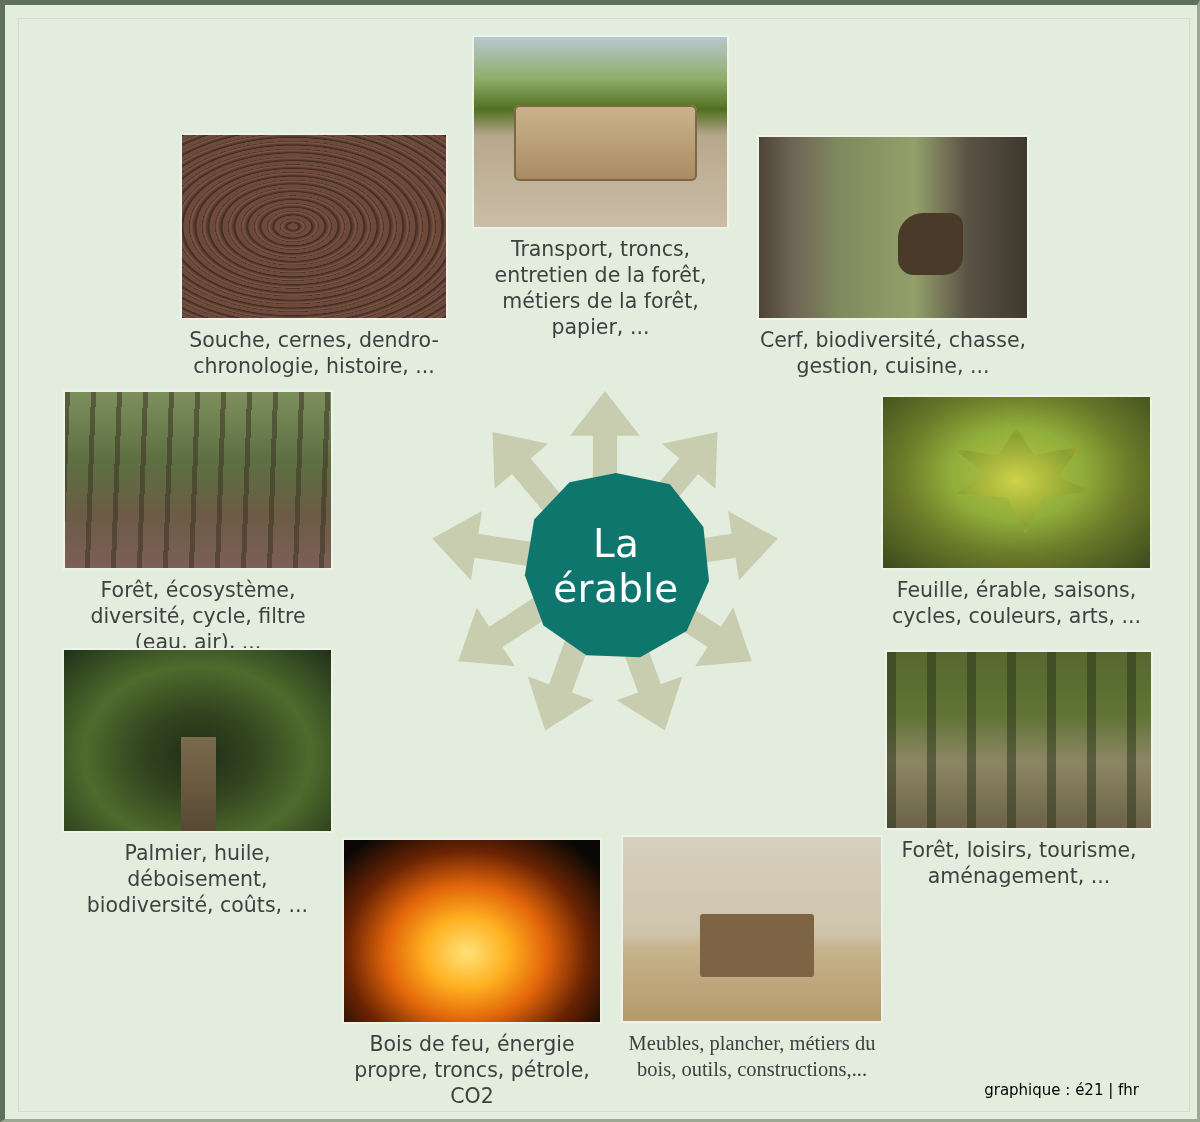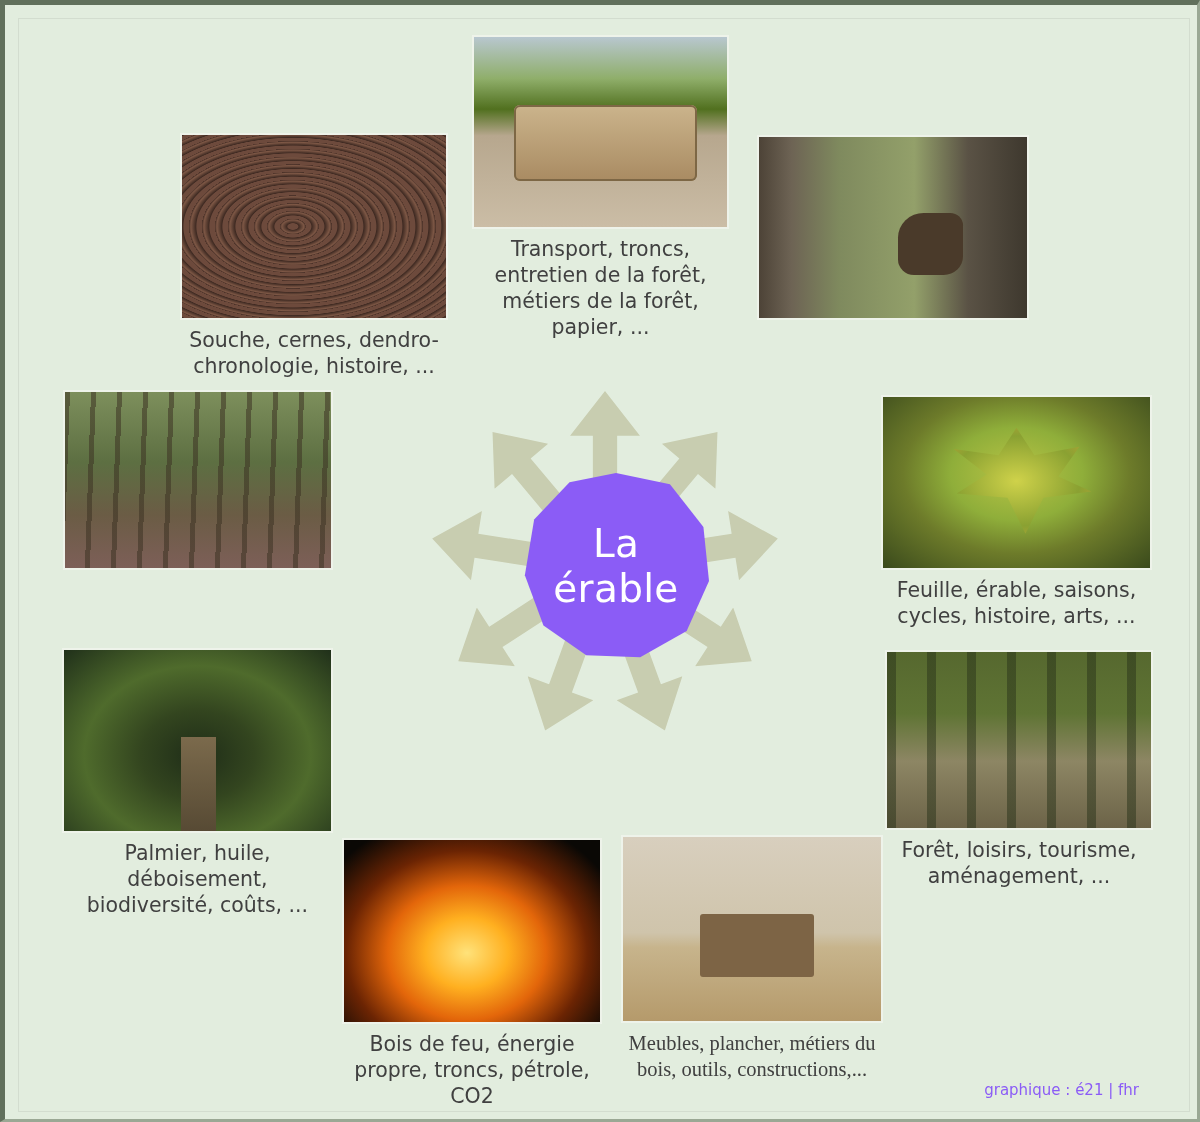--- a/index.html
+++ b/index.html
@@ -25,21 +25,21 @@
     border:1px solid #d3ddcf;
     box-sizing:border-box;
     pointer-events:none;
   }
 
   
   #center-badge{
     position:absolute;
     left:518px;top:468px;
     width:186px;height:186px;
-    background:#8b5cf6;
+    background:#0f766e;
     clip-path:polygon(50% 0%,79% 6%,97% 29%,100% 58%,88% 85%,63% 99%,34% 98%,11% 82%,1% 55%,6% 25%,25% 5%);
     display:flex;align-items:center;justify-content:center;
     text-align:center;
   }
   #center-badge .txt{
     color:#ffffff;
     font-size:39px;
     line-height:45px;
     font-weight:400;
     letter-spacing:.3px;
@@ -94,21 +94,21 @@
   #card-palm .photo{height:185px;}
   #card-tourism{left:880px;top:645px;width:268px;}
   #card-tourism .photo{height:180px;}
   #card-fire{left:337px;top:833px;width:260px;}
   #card-fire .photo{height:186px;}
   #card-wood{left:616px;top:830px;width:262px;font-family:Liberation Serif, serif;}
   #card-wood .photo{height:188px;}
 
   #credit{
     position:absolute;right:58px;bottom:20px;
-    color:#8b5cf6;font-size:15px;
+    color:#000000;font-size:15px;
   }
 
   
   .ph-stump{
     background:
       repeating-radial-gradient(ellipse at 42% 50%,#6d4a3c 0px,#6d4a3c 5px,#3f2a22 6px,#7d5745 11px,#4a3128 13px),
       radial-gradient(ellipse at 42% 50%,#8a6250,#4a3228 70%);
   }
   .ph-truck{
     background:linear-gradient(#b8c7cf 0%,#8fae6a 22%,#51701f 38%,#b7a78e 52%,#cbbda6 100%);
@@ -209,29 +209,31 @@
     <div class="caption">Transport, troncs, entretien de la forêt, métiers de la forêt, papier, ...</div>
   </div>
 
   <div class="card" id="card-stump">
     <div class="photo ph-stump"></div>
     <div class="caption">Souche, cernes, dendro-chronologie, histoire, ...</div>
   </div>
 
   <div class="card" id="card-deer">
     <div class="photo ph-deer"></div>
+    <div class="caption">Cerf, biodiversité, chasse, gestion, cuisine, ...</div>
   </div>
 
   <div class="card" id="card-eco">
     <div class="photo ph-eco"></div>
+    <div class="caption">Forêt, écosystème, diversité, cycle, filtre (eau, air), ...</div>
   </div>
 
   <div class="card" id="card-leaf">
     <div class="photo ph-leaf"></div>
-    <div class="caption">Feuille, érable, saisons, cycles, histoire, arts, ...</div>
+    <div class="caption">Feuille, érable, saisons, cycles, couleurs, arts, ...</div>
   </div>
 
   <div class="card" id="card-tourism">
     <div class="photo ph-tourism"></div>
     <div class="caption">Forêt, loisirs, tourisme, aménagement, ...</div>
   </div>
 
   <div class="card" id="card-palm">
     <div class="photo ph-palm"></div>
     <div class="caption">Palmier, huile, déboisement, biodiversité, coûts, ...</div>

